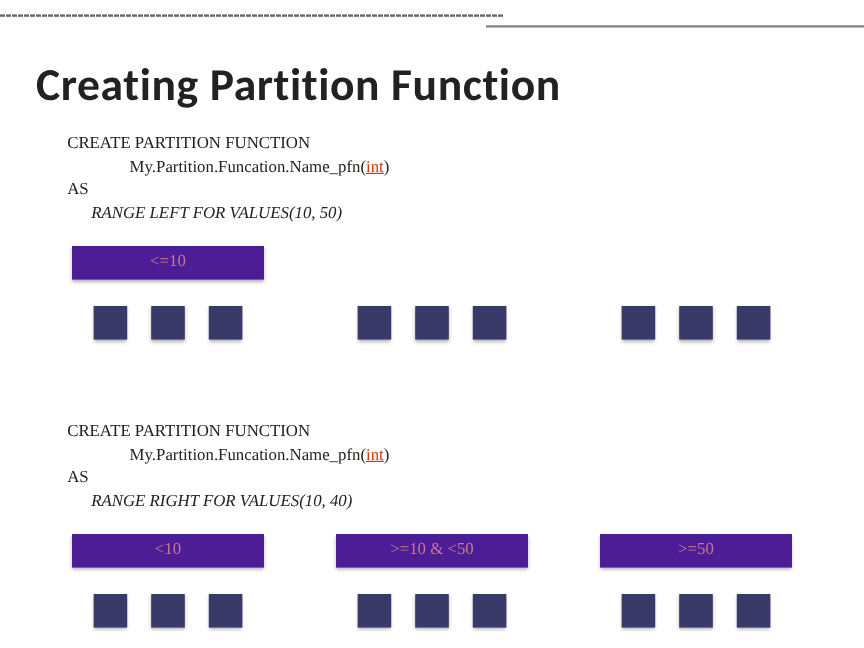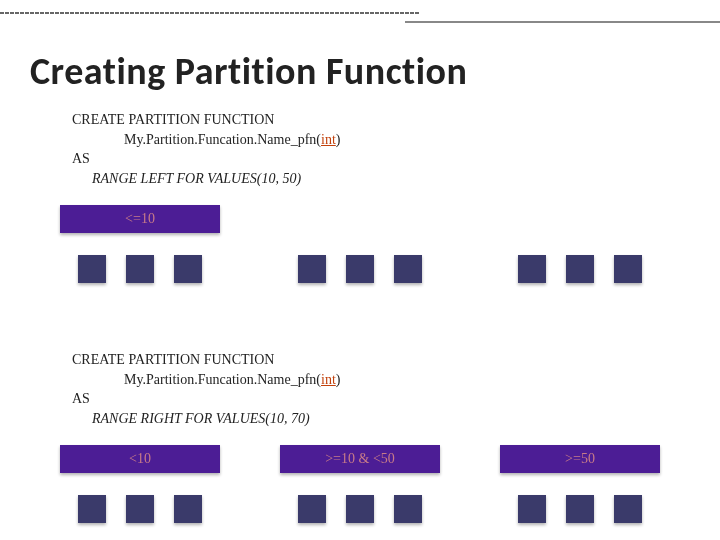--- a/index.html
+++ b/index.html
@@ -32,21 +32,21 @@
     top: 48px;
     left: 30px;
     font-family: "Segoe UI", Calibri, Arial, sans-serif;
     font-size: 38px;
     font-weight: 700;
     color: #222;
     letter-spacing: 0.5px;
   }
   .code-block {
     position: absolute;
-    left: 72px;
+    left: 56px;
     font-family: Georgia, serif;
     font-size: 14px;
     color: #222;
     line-height: 1.4;
   }
   .code1 { top: 110px; }
   .code2 { top: 350px; }
   .kw-int { color: #c2410c; text-decoration: underline; }
   .indent1 { padding-left: 52px; }
   .indent2 { padding-left: 20px; font-style: italic; }
@@ -165,21 +165,21 @@
     </div>
   </div>
 </div>
 
 <div class="code-block code2">
   <div>CREATE PARTITION FUNCTION</div>
   <div class="indent1">
     <span>My.Partition.Funcation.Name_pfn(</span><span class="kw-int">int</span><span>)</span>
   </div>
   <div>AS</div>
-  <div class="indent2">RANGE RIGHT FOR VALUES(10, 70)</div>
+  <div class="indent2">RANGE RIGHT FOR VALUES(10, 40)</div>
 </div>
 
 <div class="diagram d2">
   <div class="boxes-row">
     <div class="range-box">&lt;10</div>
     <div class="range-box">&gt;=10 &amp; &lt;50</div>
     <div class="range-box">&gt;=50</div>
   </div>
   <div class="children">
     <div class="group g1">

